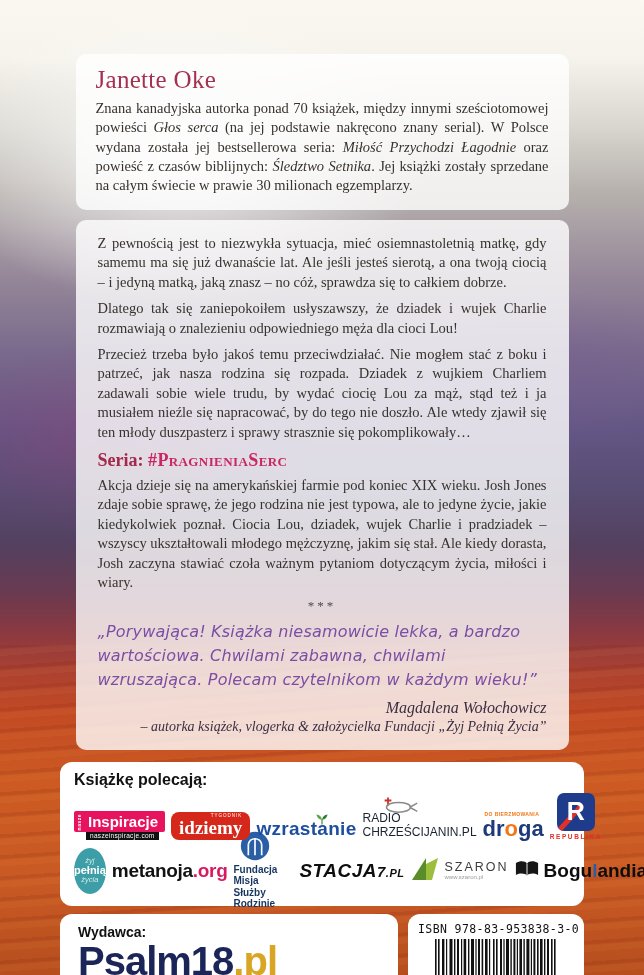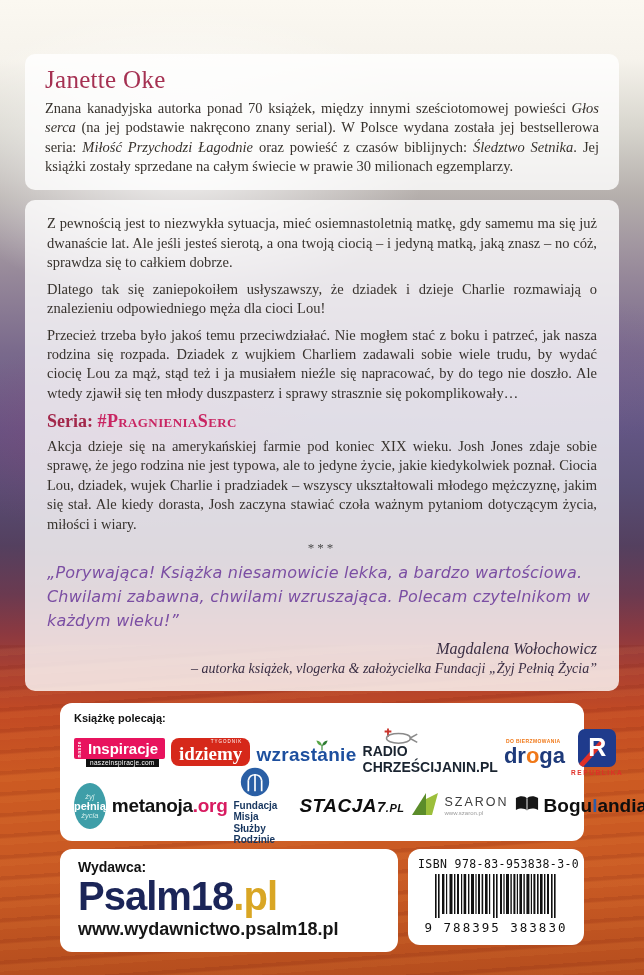--- a/index.html
+++ b/index.html
@@ -18,21 +18,21 @@
   .bg-water{
     position:absolute;left:0;right:0;bottom:0;height:330px;pointer-events:none;
     background:repeating-linear-gradient(176deg,
       rgba(120,30,15,0.22) 0 3px, rgba(255,170,80,0.10) 5px 11px, rgba(0,0,0,0) 11px 21px);
     opacity:.65;
   }
   .content{position:relative;display:flex;flex-direction:column;align-items:center;padding-top:54px;height:100%;box-sizing:border-box;}
   .content>*{flex-shrink:0;}
 
   .card{
-    width:594px;box-sizing:border-box;border-radius:10px;
+    width:493px;box-sizing:border-box;border-radius:10px;
     background:rgba(255,255,255,0.80);
   }
   .author-card{padding:12px 20px 14px;}
   .synopsis-card{margin-top:10px;padding:14px 22px;}
 
   h1.author{margin:0 0 4px;font-size:25px;font-weight:normal;color:#A53152;letter-spacing:.3px;line-height:1.15;}
   .body-text{margin:0;font-size:14.5px;line-height:1.34;color:#37322D;text-align:justify;}
   .synopsis-card p.body-text{margin:0 0 7px;}
   .synopsis-card p.last{margin-bottom:9px;}
   h2.series{margin:0 0 5px;font-size:18px;line-height:1.1;font-weight:bold;}
@@ -42,35 +42,35 @@
   .separator{text-align:center;font-size:13px;letter-spacing:3px;color:#4A4A4A;margin:0 0 6px;line-height:1.1;}
   .quote{
     margin:0 0 6px;font-family:"DejaVu Sans",sans-serif;font-style:italic;
     font-size:16px;line-height:1.5;color:#7B4EA3;letter-spacing:.2px;
   }
   .quote-author{font-style:italic;font-size:16px;color:#3A2E44;text-align:right;line-height:1.2;margin-bottom:2px;}
   .quote-role{font-style:italic;font-size:14px;color:#3A2E44;text-align:right;line-height:1.2;}
 
   .panel{background:#fff;border-radius:12px;box-sizing:border-box;}
   .endorsements{width:524px;margin-top:12px;padding:9px 14px 10px;}
-  .endorse-title{font-family:"Liberation Sans",sans-serif;font-weight:bold;font-size:11px;color:#111;}
+  .endorse-title{font-family:"Liberation Sans",sans-serif;font-weight:bold;font-size:16px;color:#111;}
   .logo-row{display:flex;align-items:center;justify-content:space-between;gap:6px;font-family:"Liberation Sans",sans-serif;}
-  .logo-row.r1{margin-top:5px;height:46px;}
+  .logo-row.r1{margin-top:5px;height:46px;align-items:flex-end;}
   .logo-row.r2{margin-top:6px;height:50px;}
 
   
   .insp{display:flex;flex-direction:column;}
   .insp-box{position:relative;background:#E8135E;color:#fff;font-weight:bold;font-size:15px;line-height:1.15;padding:2px 7px 1px 14px;border-radius:2px;}
   .insp-side{position:absolute;left:3px;top:3px;font-size:5px;letter-spacing:.5px;writing-mode:vertical-rl;transform:rotate(180deg);}
   .insp-sub{background:#111;color:#fff;font-size:6.5px;padding:1px 4px;margin:-1px 0 0 12px;width:fit-content;letter-spacing:.3px;}
   .idziemy{position:relative;background:#D6281A;color:#fff;padding:6px 8px 3px;font-family:"Liberation Serif",serif;font-weight:bold;font-size:19px;line-height:1;border-radius:8px;}
   .idziemy-tag{position:absolute;top:2px;right:8px;font-family:"Liberation Sans",sans-serif;font-size:4.5px;letter-spacing:1px;font-weight:normal;}
   .wzrast{position:relative;color:#1D4F9E;font-weight:bold;font-size:19px;letter-spacing:.3px;padding-top:6px;}
   .wzrast .sprout{position:absolute;top:-4px;left:58%;}
-  .radio{position:relative;color:#1A2430;font-weight:bold;font-size:14px;line-height:1.15;padding-top:14px;}
+  .radio{position:relative;color:#1A2430;font-weight:normal;font-size:12px;line-height:1.15;padding-top:14px;}
   .radio .fish{position:absolute;top:-2px;left:14px;}
   .droga{position:relative;padding-top:8px;}
   .droga-tag{position:absolute;top:1px;left:2px;font-size:5px;font-weight:bold;color:#F07818;letter-spacing:.4px;}
   .droga-main{font-size:22px;font-weight:800;color:#1E3A7A;line-height:1;}
   .droga-o{color:#F07818;}
   .republika{display:flex;flex-direction:column;align-items:center;}
   .rep-badge{position:relative;width:38px;height:38px;background:#1F3B8C;border-radius:7px;color:#fff;font-weight:800;font-size:25px;display:flex;align-items:center;justify-content:center;overflow:hidden;}
   .rep-badge::after{content:"";position:absolute;width:40px;height:5px;background:#E03028;transform:rotate(-48deg);bottom:9px;left:-8px;}
   .rep-badge span{position:relative;z-index:1;}
   .rep-label{color:#E03028;font-size:6.5px;font-weight:bold;letter-spacing:1.6px;margin-top:2px;}
@@ -111,21 +111,21 @@
 
   <div class="content">
 
     <section class="card author-card">
       <h1 class="author">Janette Oke</h1>
       <p class="body-text"><span>Znana kanadyjska autorka ponad 70 książek, między innymi sześciotomowej powieści </span><i>Głos serca</i><span> (na jej podstawie nakręcono znany serial). W Polsce wydana została jej bestsellerowa seria: </span><i>Miłość Przychodzi Łagodnie</i><span> oraz powieść z czasów biblijnych: </span><i>Śledztwo Setnika</i><span>. Jej książki zostały sprzedane na całym świecie w prawie 30 milionach egzemplarzy.</span></p>
     </section>
 
     <section class="card synopsis-card">
       <p class="body-text">Z pewnością jest to niezwykła sytuacja, mieć osiemnastoletnią matkę, gdy samemu ma się już dwanaście lat. Ale jeśli jesteś sierotą, a ona twoją ciocią – i jedyną matką, jaką znasz – no cóż, sprawdza się to całkiem dobrze.</p>
-      <p class="body-text">Dlatego tak się zaniepokoiłem usłyszawszy, że dziadek i dzieje Charlie rozmawiają o znalezieniu odpowiedniego męża dla cioci Lou!</p>
+      <p class="body-text">Dlatego tak się zaniepokoiłem usłyszawszy, że dziadek i wujek Charlie rozmawiają o znalezieniu odpowiedniego męża dla cioci Lou!</p>
       <p class="body-text last">Przecież trzeba było jakoś temu przeciwdziałać. Nie mogłem stać z boku i patrzeć, jak nasza rodzina się rozpada. Dziadek z wujkiem Charliem zadawali sobie wiele trudu, by wydać ciocię Lou za mąż, stąd też i ja musiałem nieźle się napracować, by do tego nie doszło. Ale wtedy zjawił się ten młody duszpasterz i sprawy strasznie się pokomplikowały…</p>
       <h2 class="series">
         <span class="series-label">Seria:</span>
         <span class="series-tag">#PragnieniaSerc</span>
       </h2>
       <p class="body-text series-desc">Akcja dzieje się na amerykańskiej farmie pod koniec XIX wieku. Josh Jones zdaje sobie sprawę, że jego rodzina nie jest typowa, ale to jedyne życie, jakie kiedykolwiek poznał. Ciocia Lou, dziadek, wujek Charlie i pradziadek – wszyscy ukształtowali młodego mężczyznę, jakim się stał. Ale kiedy dorasta, Josh zaczyna stawiać czoła ważnym pytaniom dotyczącym życia, miłości i wiary.</p>
       <div class="separator">***</div>
       <p class="quote">„Porywająca! Książka niesamowicie lekka, a bardzo wartościowa. Chwilami zabawna, chwilami wzruszająca. Polecam czytelnikom w każdym wieku!”</p>
       <div class="quote-author">Magdalena Wołochowicz</div>
       <div class="quote-role">– autorka książek, vlogerka &amp; założycielka Fundacji „Żyj Pełnią Życia”</div>

